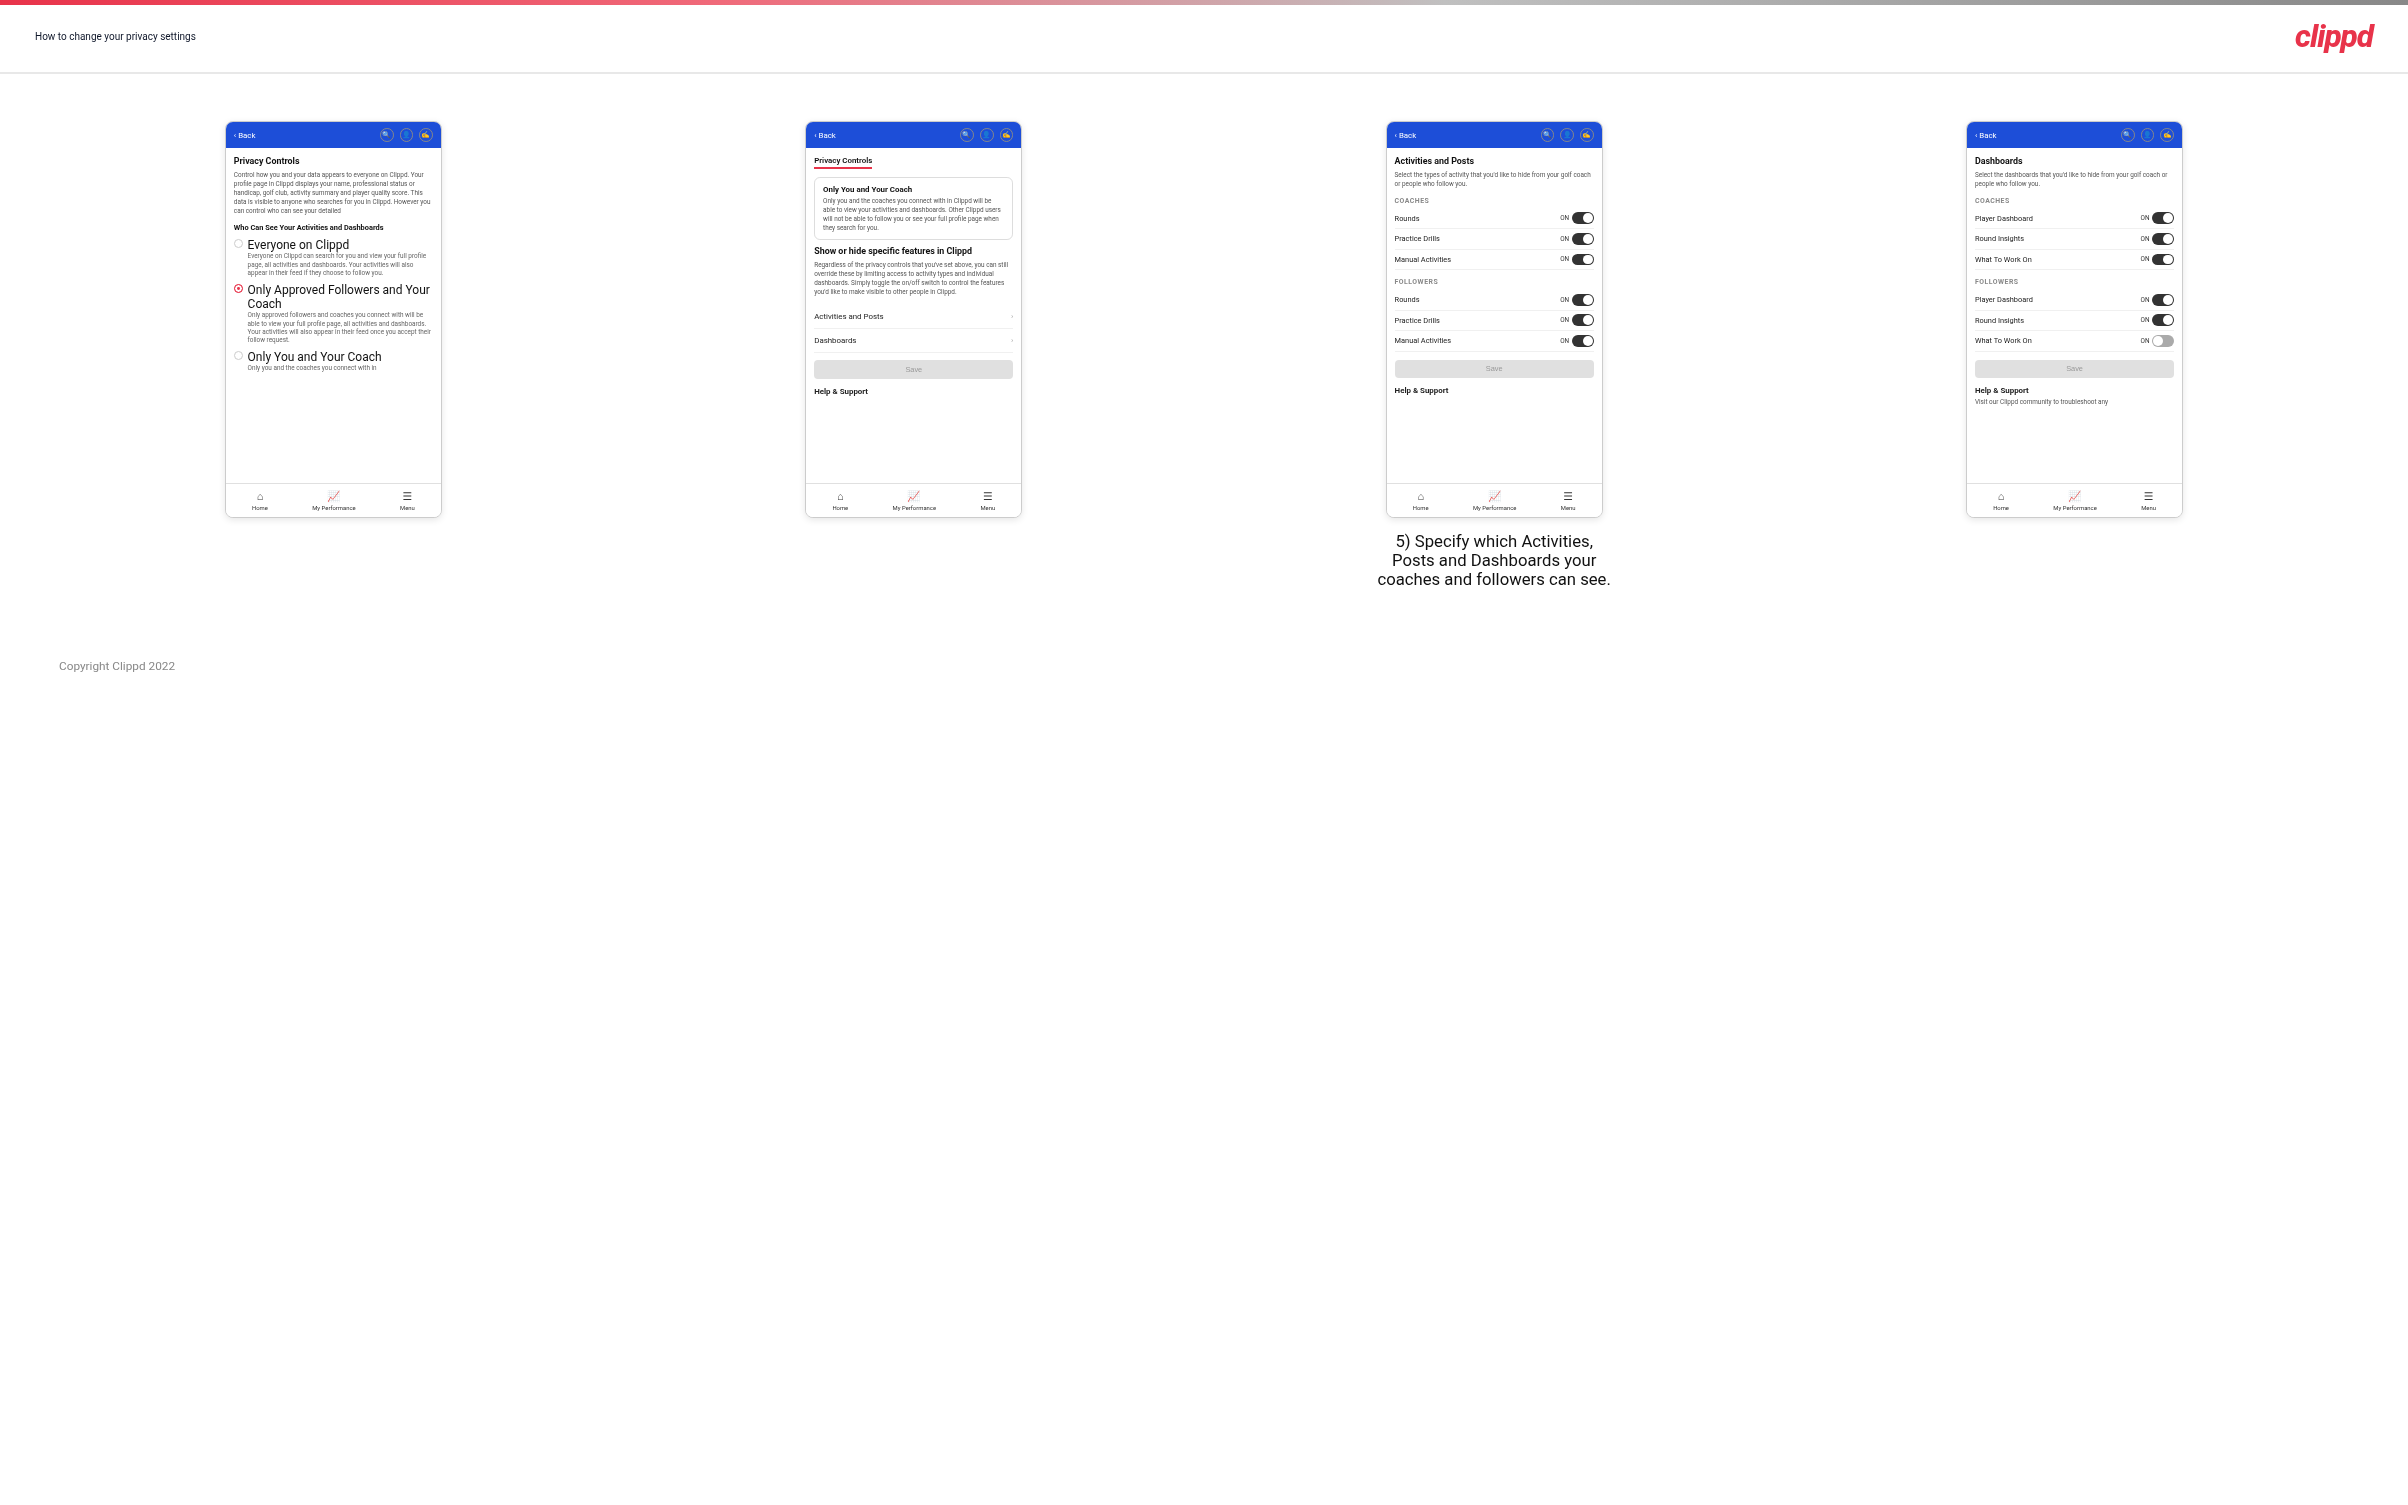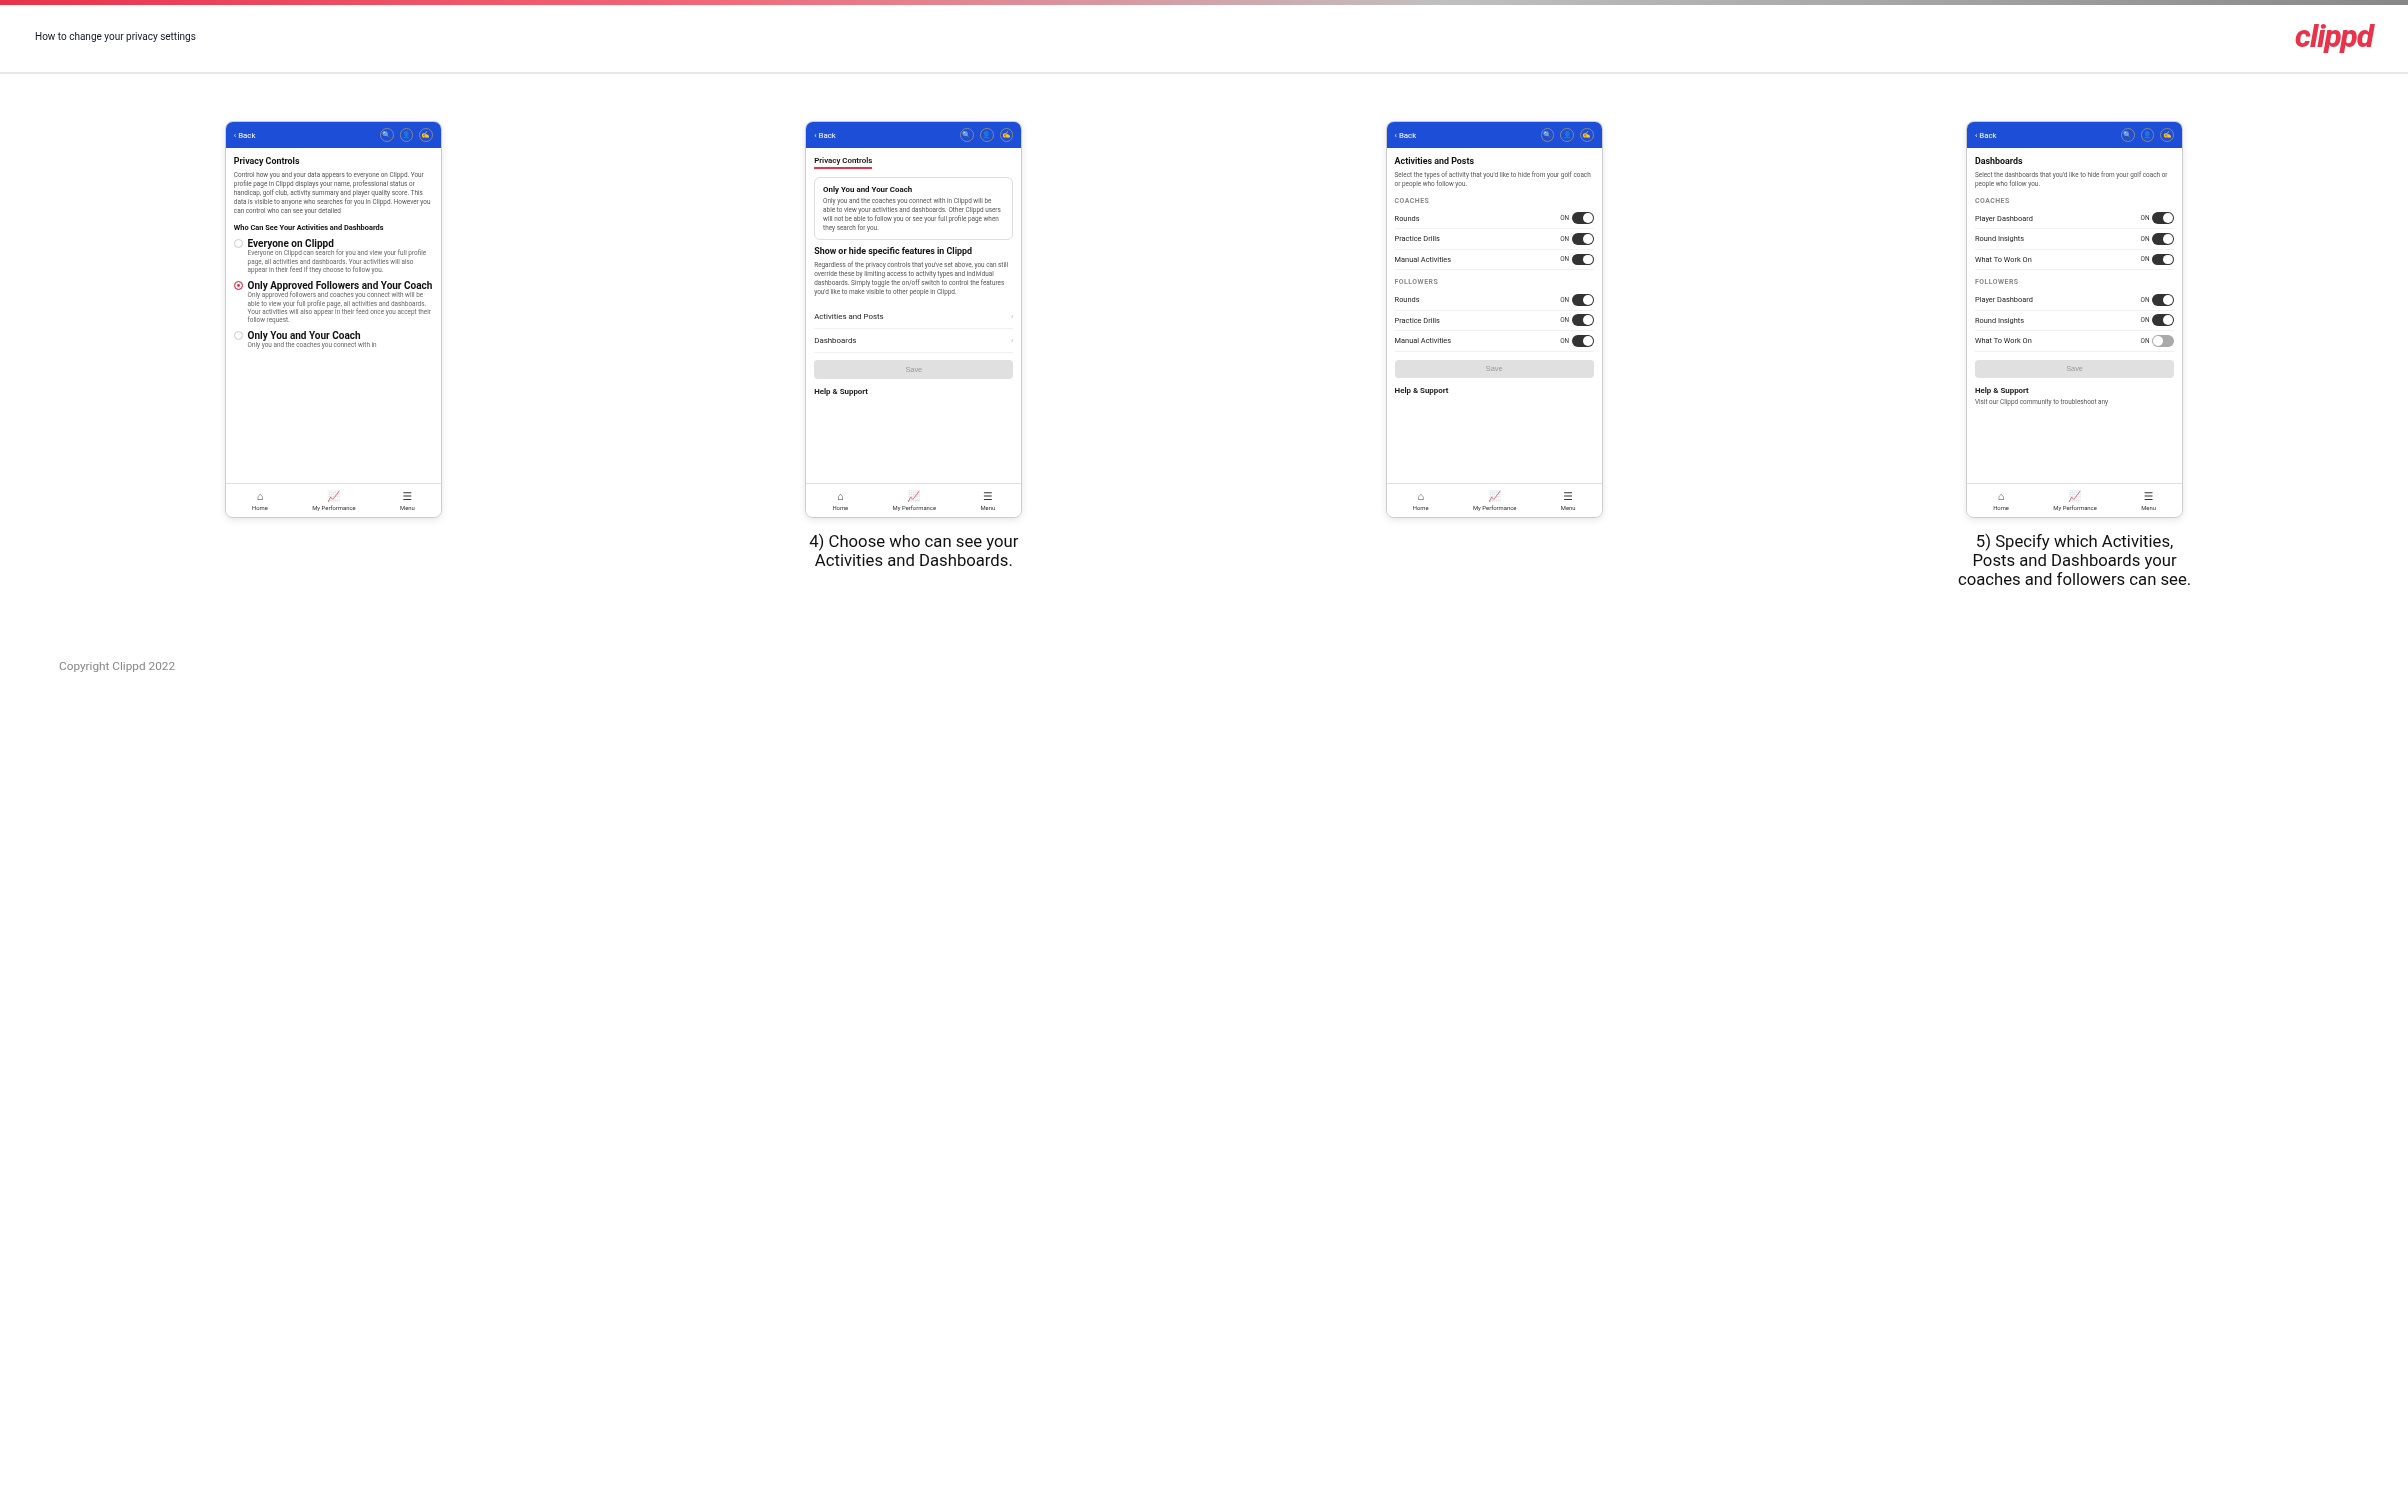--- a/index.html
+++ b/index.html
@@ -230,22 +230,22 @@
       border: 1.5px solid #ccc;
       margin-top: 1px;
       flex-shrink: 0;
     }
     .radio-dot.selected {
       border-color: #e8334a;
       background: #e8334a;
       box-shadow: inset 0 0 0 2px #fff;
     }
     .radio-text-title {
-      font-size: 10px;
-      font-weight: 700;
+      font-size: 12px;
+      font-weight: 400;
       color: #111;
     }
     .radio-text-desc {
       font-size: 6.4px;
       color: #666;
       line-height: 1.3;
     }
 
     
     .tab-active {
@@ -634,23 +634,20 @@
             <span class="nav-label">Menu</span>
           </div>
         </div>
       </div>
     </div>
 
   </div>
 
   <div class="captions-row">
     <div class="caption-area"></div>
-    <div class="caption-area">
-      <div class="caption-text">4) Choose who can see your Activities and Dashboards.</div>
-    </div>
     <div class="caption-area"></div>
     <div class="caption-area">
       <div class="caption-text">5) Specify which Activities, Posts and Dashboards your  coaches and followers can see.</div>
     </div>
   </div>
 
 </div>
 
 <div class="page-footer">
   <span>Copyright Clippd 2022</span>

